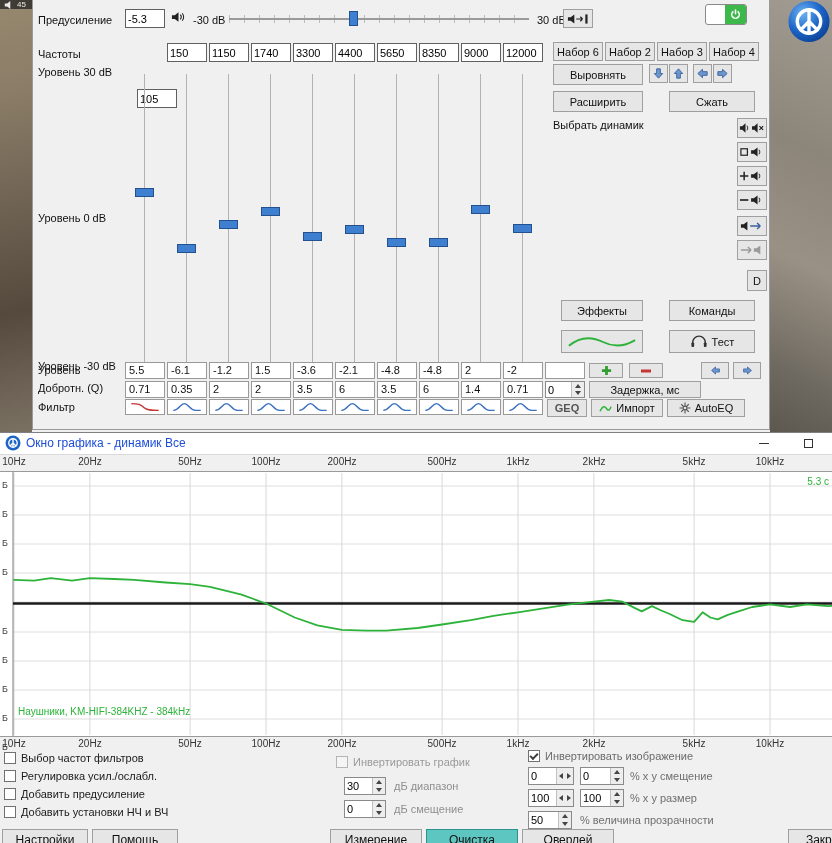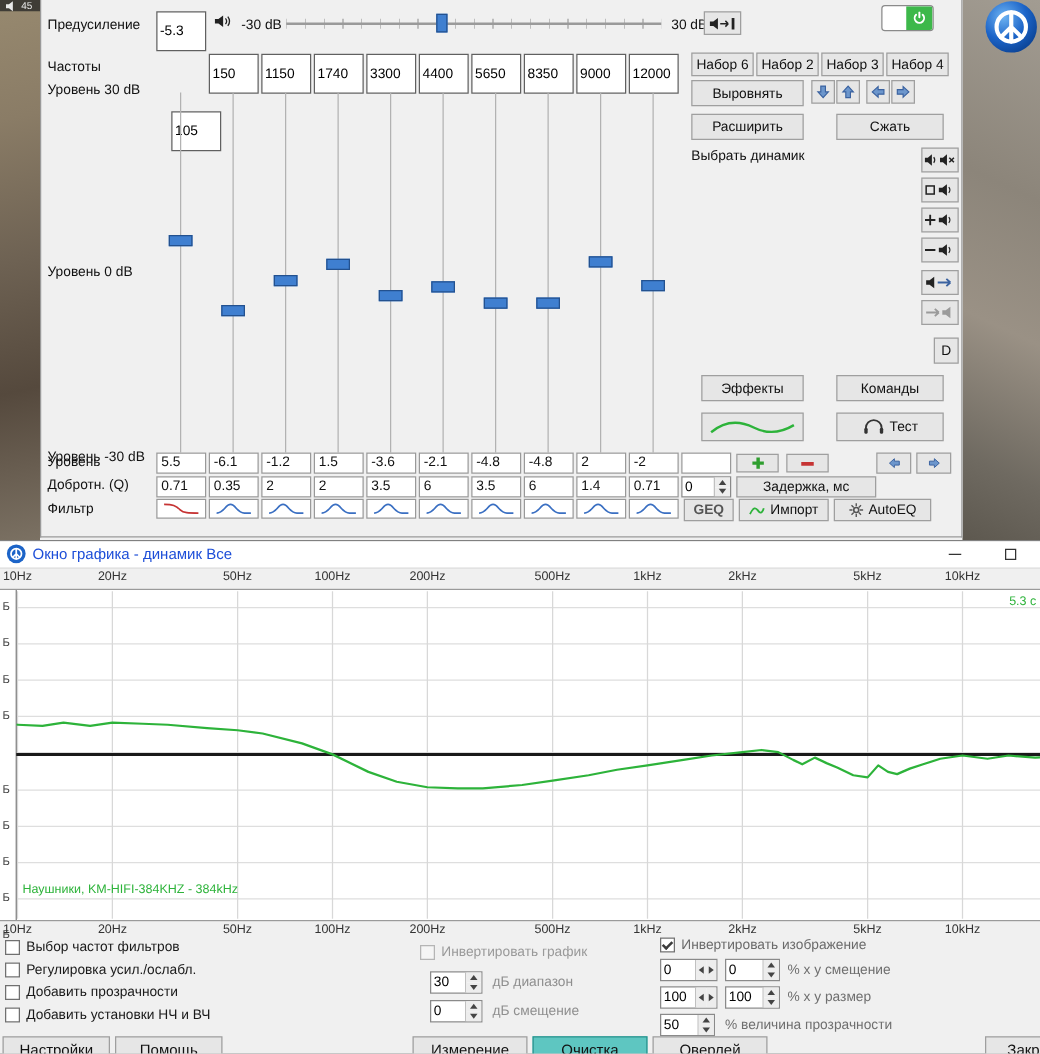--- a/index.html
+++ b/index.html
@@ -10,21 +10,21 @@
   #bg-left{position:absolute;left:0;top:0;width:32px;height:432px;
     background:linear-gradient(168deg,#97896f 0%,#8a7c66 22%,#6e6253 48%,#55493d 72%,#7b7163 100%);}
   #bg-right{position:absolute;left:770px;top:0;width:62px;height:432px;
     background:linear-gradient(205deg,#a29c92 0%,#8c857a 35%,#9a9185 60%,#6f6a61 85%,#5d584f 100%);}
   #bg-frag{position:absolute;left:0;top:0;width:32px;height:9px;background:#3f3c36;color:#e9e9e9;
     font-size:8px;line-height:9px;display:flex;align-items:center;gap:2px;padding-left:4px;box-sizing:border-box;}
   
   #eq{position:absolute;left:32px;top:0;width:738px;height:430px;background:#f0f0f0;
       border:1px solid #9a9a9a;border-top:none;box-sizing:border-box;}
   .lbl{position:absolute;white-space:nowrap;color:#111;}
-  .cin{position:absolute;width:40px;height:32px;border:1px solid #606060;background:#fff;
+  .cin{position:absolute;width:40px;height:19px;border:1px solid #606060;background:#fff;
        font:inherit;padding:0 2px;box-sizing:border-box;}
   .cell{position:absolute;width:40px;height:17px;border:1px solid #999;background:#fff;
         line-height:15px;padding-left:3px;box-sizing:border-box;overflow:hidden;}
   .fcell{position:absolute;width:40px;height:16px;border:1px solid #999;background:#fff;
          box-sizing:border-box;display:flex;align-items:center;justify-content:center;}
   .fcell svg{width:34px;height:12px;}
   .btn{position:absolute;background:#e6e6e6;border:1px solid #9f9f9f;font-family:inherit;font-size:11px;
        color:#111;display:flex;align-items:center;justify-content:center;gap:4px;box-sizing:border-box;padding:0;}
   .abtn{position:absolute;width:19px;height:19px;background:#e6e6e6;border:1px solid #9f9f9f;
         display:flex;align-items:center;justify-content:center;box-sizing:border-box;padding:0;}
@@ -617,21 +617,21 @@
   <label class="cb" style="left: 4px; top: 318px;">
         <span class="box"></span>
         <span class="cbl">Выбор частот фильтров</span>
       </label>
       <label class="cb" style="left: 4px; top: 336px;">
         <span class="box"></span>
         <span class="cbl">Регулировка усил./ослабл.</span>
       </label>
       <label class="cb" style="left: 4px; top: 354px;">
         <span class="box"></span>
-        <span class="cbl">Добавить прозрачности</span>
+        <span class="cbl">Добавить предусиление</span>
       </label>
       <label class="cb" style="left: 4px; top: 372px;">
         <span class="box"></span>
         <span class="cbl">Добавить установки НЧ и ВЧ</span>
       </label>
       <button class="bbtn" style="left: 2px; width: 86px;">Настройки</button>
       <button class="bbtn" style="left: 92px; width: 86px;">Помощь</button>
       <button class="bbtn" style="left: 330px; width: 92px;">Измерение</button>
       <button class="bbtn teal" style="left: 426px; width: 92px;">Очистка</button>
       <button class="bbtn" style="left: 522px; width: 92px;">Оверлей</button>

